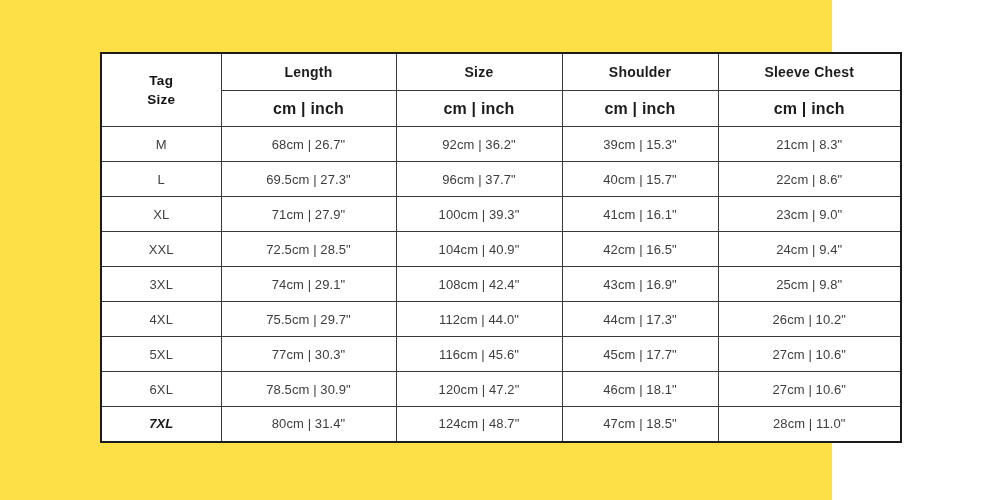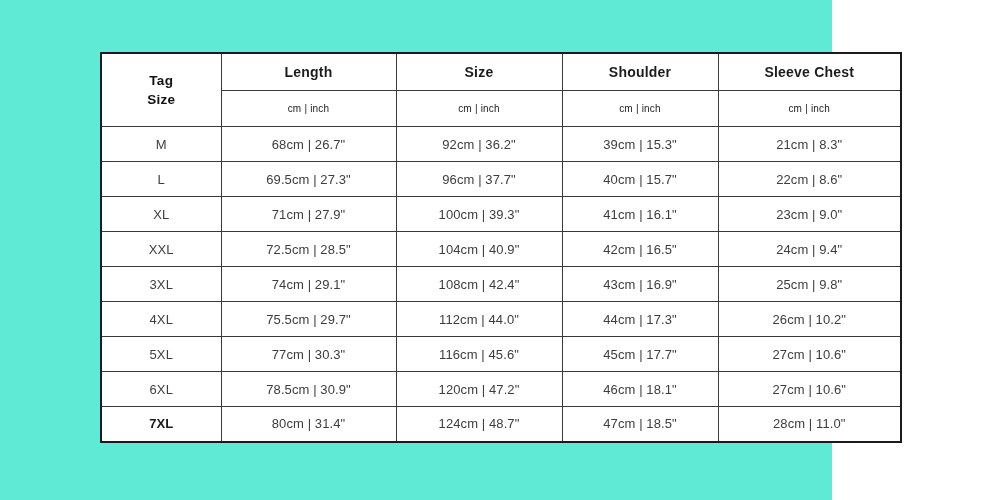--- a/index.html
+++ b/index.html
@@ -10,21 +10,21 @@
     width: 1000px;
     height: 500px;
     background: #ffffff;
     font-family: "Liberation Sans", sans-serif;
     overflow: hidden;
   }
   .canvas {
     position: relative;
     width: 832px;
     height: 500px;
-    background: #5eead4;
+    background: #fde047;
   }
   .size-table {
     position: absolute;
     left: 100px;
     top: 52px;
     width: 800px;
     border-collapse: collapse;
     table-layout: fixed;
     border: 2px solid #1b1b1b;
     background: #ffffff;
@@ -46,23 +46,23 @@
   }
   .hdr-top th {
     height: 36px;
     font-weight: bold;
     color: #1c1c1c;
     font-size: 14px;
     letter-spacing: 0.2px;
   }
   .hdr-sub th {
     height: 35px;
-    font-weight: normal;
+    font-weight: bold;
     color: #1c1c1c;
-    font-size: 10px;
+    font-size: 16px;
     letter-spacing: 0.2px;
   }
   th.tag-cell {
     font-weight: bold;
     color: #121212;
     font-size: 13.5px;
     line-height: 19px;
     letter-spacing: 0.3px;
   }
   .tag-cell .tag-line {
@@ -75,20 +75,21 @@
     font-size: 13px;
     color: #4a4a4a;
     letter-spacing: 0.1px;
   }
   tbody td.size-label {
     color: #3f3f3f;
   }
   tbody tr.emphasis td.size-label {
     font-weight: bold;
     color: #1a1a1a;
+    font-style: italic;
   }
 </style>
 </head>
 <body>
 
 <div class="canvas">
 
   <table class="size-table">
     <colgroup>
       <col class="c-tag">

